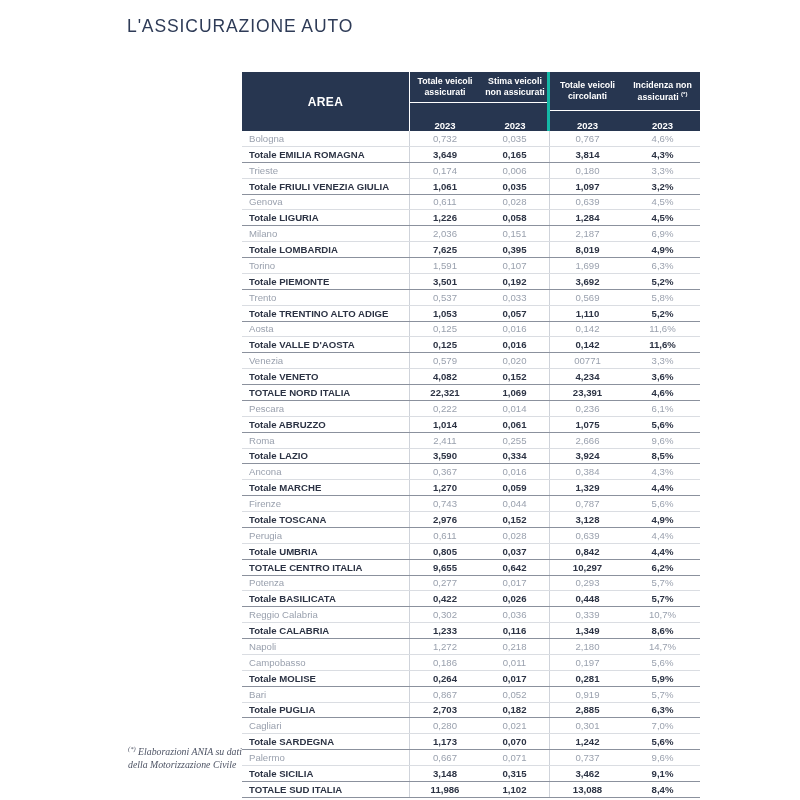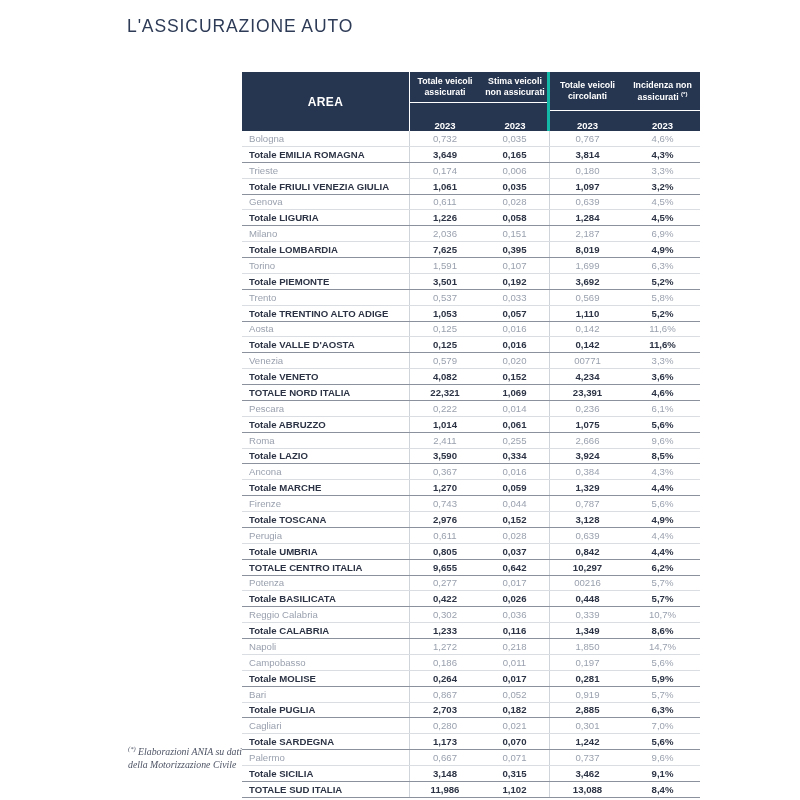--- a/index.html
+++ b/index.html
@@ -297,21 +297,21 @@
     <div class="cell c-area">TOTALE CENTRO ITALIA</div>
     <div class="cell c1">9,655</div>
     <div class="cell c2">0,642</div>
     <div class="cell c3">10,297</div>
     <div class="cell c4">6,2%</div>
   </div>
         <div class="row city">
     <div class="cell c-area">Potenza</div>
     <div class="cell c1">0,277</div>
     <div class="cell c2">0,017</div>
-    <div class="cell c3">00216</div>
+    <div class="cell c3">0,293</div>
     <div class="cell c4">5,7%</div>
   </div>
         <div class="row total">
     <div class="cell c-area">Totale BASILICATA</div>
     <div class="cell c1">0,422</div>
     <div class="cell c2">0,026</div>
     <div class="cell c3">0,448</div>
     <div class="cell c4">5,7%</div>
   </div>
         <div class="row city">
@@ -325,21 +325,21 @@
     <div class="cell c-area">Totale CALABRIA</div>
     <div class="cell c1">1,233</div>
     <div class="cell c2">0,116</div>
     <div class="cell c3">1,349</div>
     <div class="cell c4">8,6%</div>
   </div>
         <div class="row city">
     <div class="cell c-area">Napoli</div>
     <div class="cell c1">1,272</div>
     <div class="cell c2">0,218</div>
-    <div class="cell c3">1,850</div>
+    <div class="cell c3">2,180</div>
     <div class="cell c4">14,7%</div>
   </div>
         <div class="row city">
     <div class="cell c-area">Campobasso</div>
     <div class="cell c1">0,186</div>
     <div class="cell c2">0,011</div>
     <div class="cell c3">0,197</div>
     <div class="cell c4">5,6%</div>
   </div>
         <div class="row total">

